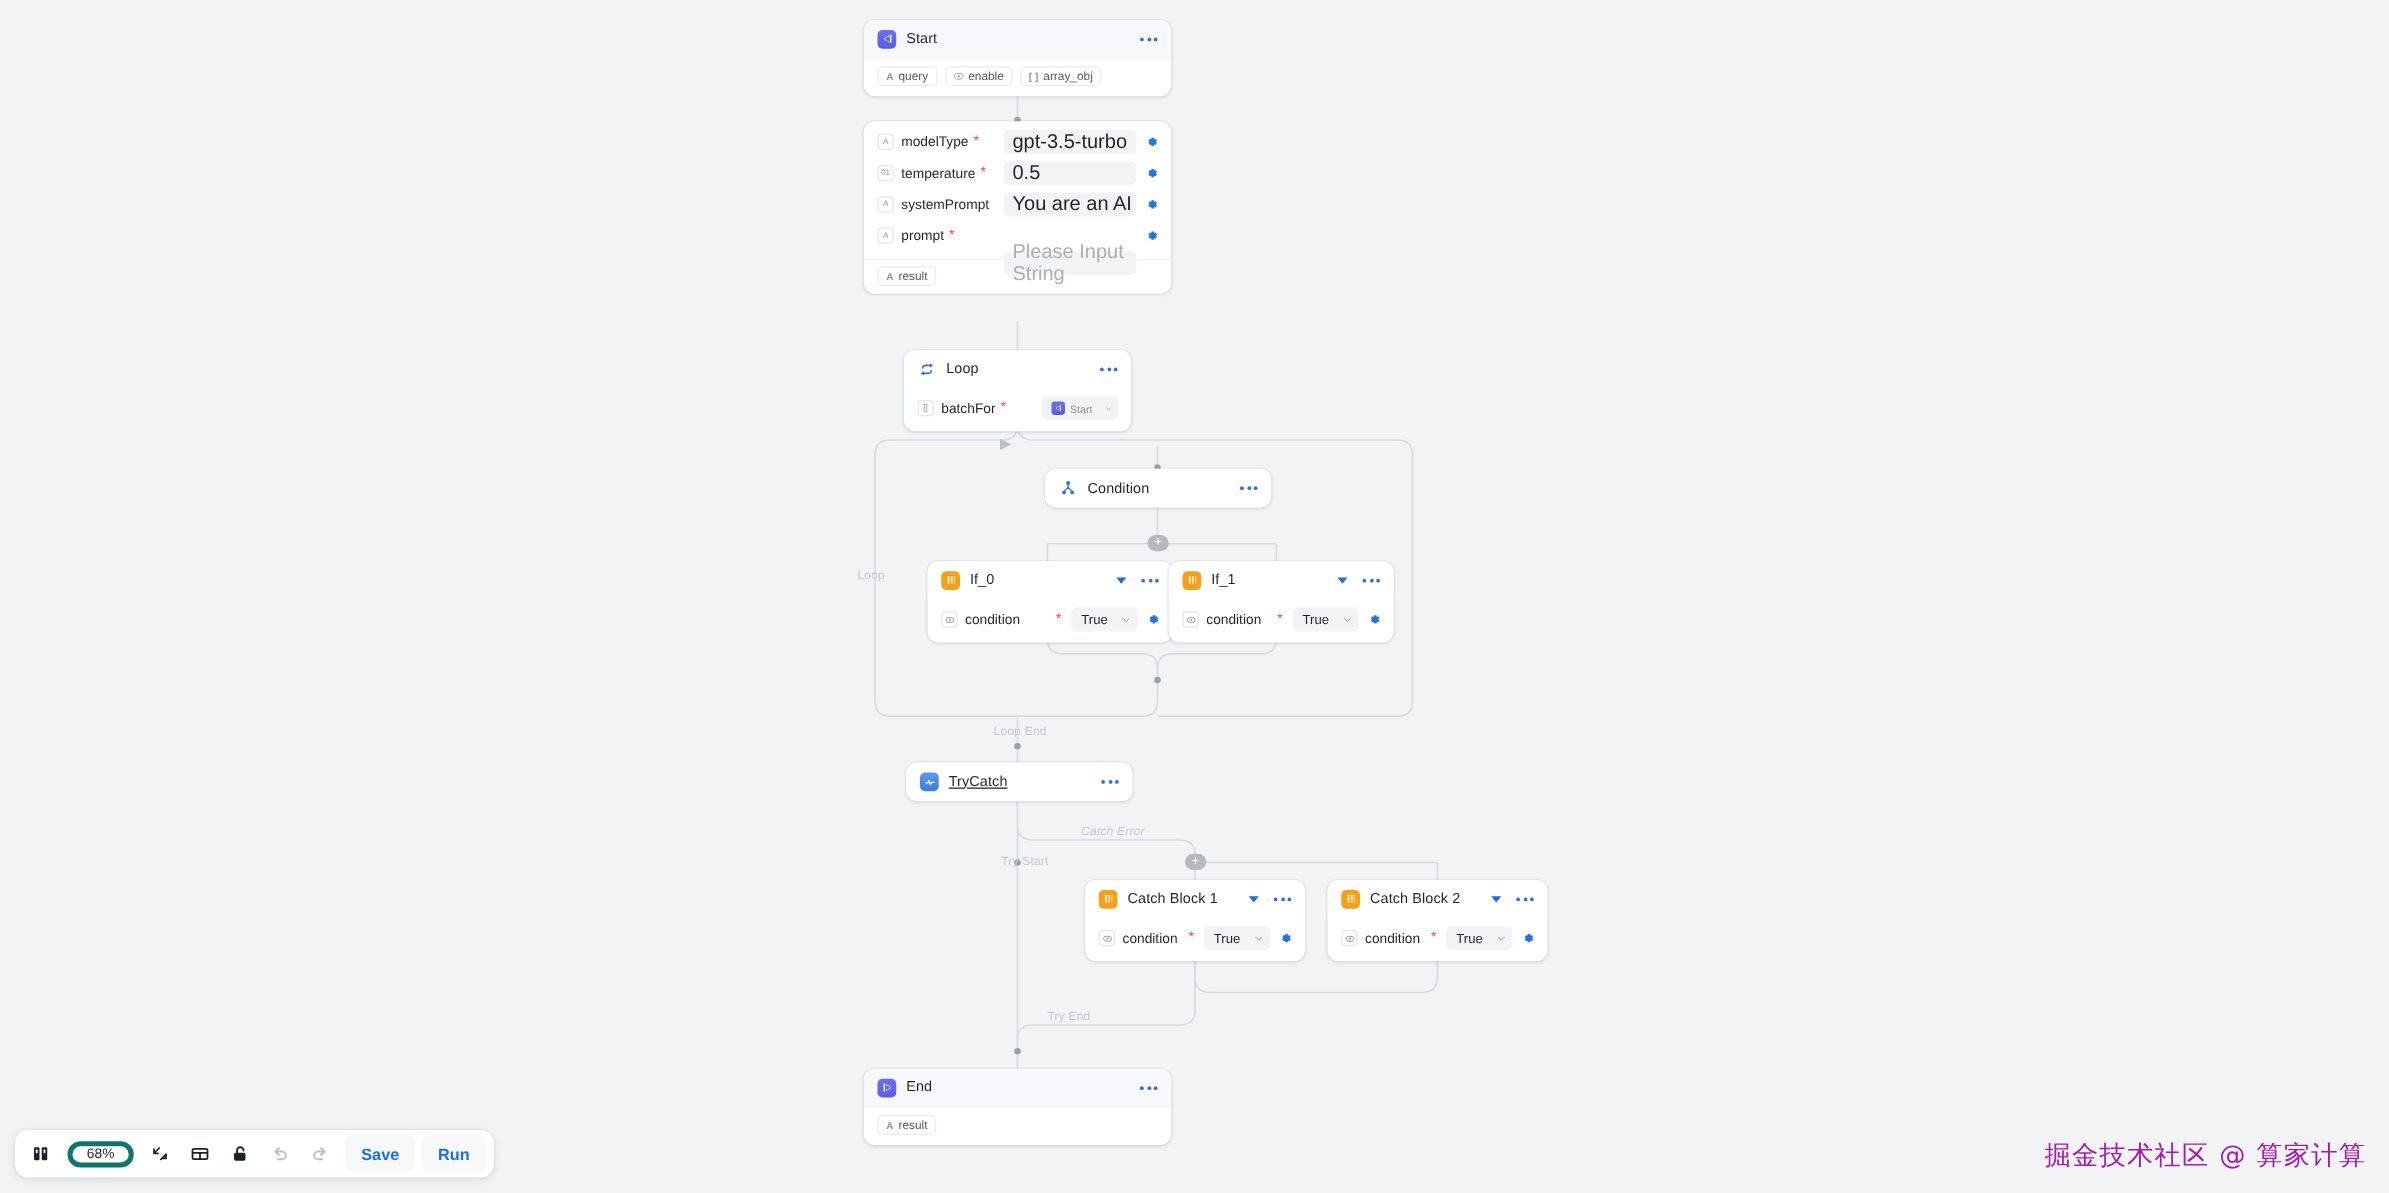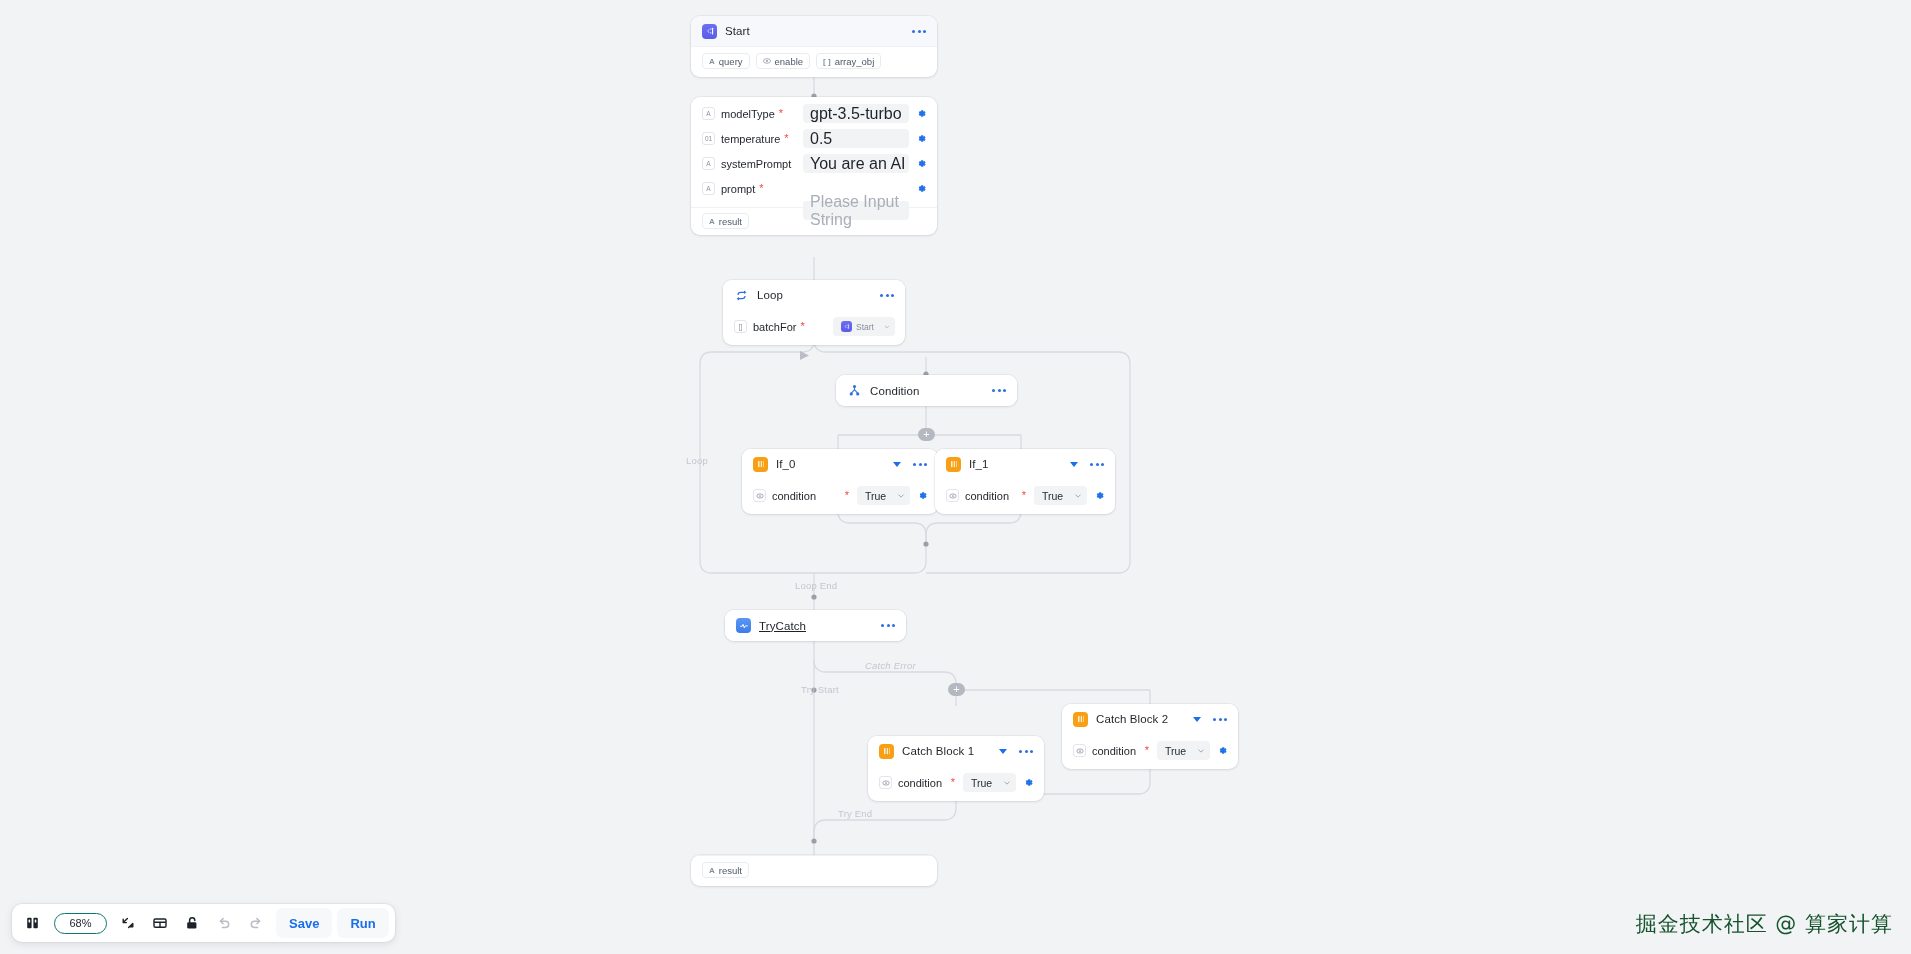--- a/index.html
+++ b/index.html
@@ -123,32 +123,32 @@
     height: 38px; background:#fff; border-radius: 10px;
     box-shadow: 0 2px 8px rgba(16,24,40,.10), 0 0 0 1px rgba(16,24,40,.04);
     display:flex; align-items:center; padding: 0 6px; gap: 2px;
   }
   .tb-btn {
     width: 30px; height: 30px; border-radius: 7px;
     display:flex; align-items:center; justify-content:center; cursor:pointer;
   }
   .zoom-pill {
     min-width: 53px; height: 21px; border-radius: 11px;
-    border: 1px solid #0f766e; display:flex; align-items:center;
+    border: 4px solid #0f766e; display:flex; align-items:center;
     justify-content:center; font-size: 11px; color:#1f2329;
     margin: 0 4px; cursor:pointer; background:#fff;
   }
   .tb-text {
     height: 30px; padding: 0 13px; border-radius: 7px;
     display:flex; align-items:center; font-size:13px; color:#1a6eeb;
     background:#f7f8fa; cursor:pointer; margin-left: 3px; font-weight: 600;
   }
   #watermark {
     position:absolute; right:18px; bottom:16px;
-    font-size: 21px; color: #14532d;
+    font-size: 21px; color: #a21caf;
     font-family: "DejaVu Sans", sans-serif;
     letter-spacing: 1px; user-select:none;
   }
 </style>
 </head>
 <body>
 
 <div id="canvas">
 
   <svg id="edges" viewBox="0 0 1911 954">
@@ -472,21 +472,21 @@
       <span class="node-title">TryCatch</span>
       <span class="head-spacer"></span>
       <span class="dots">
           <i></i>
           <i></i>
           <i></i>
         </span>
     </div>
   </div>
 
-  <div class="node" style="left:868px; top:736px; width:176px;">
+  <div class="node" style="left:868px; top:704px; width:176px;">
     <div class="node-head plain">
       <span class="ic ic-if">
         <svg width="10" height="10" viewBox="0 0 16 16">
             <rect x="3.5" y="3" width="2" height="10" rx=".6" fill="#fff"></rect>
             <rect x="7.6" y="3" width="2" height="10" rx=".6" fill="#fff" opacity=".8"></rect>
             <rect x="11.2" y="3" width="1.6" height="10" rx=".6" fill="#fff" opacity=".55"></rect>
           </svg>
       </span>
       <span class="node-title">Catch Block 1</span>
       <span class="head-spacer"></span>
@@ -563,20 +563,35 @@
           <svg width="11" height="11" viewBox="0 0 16 16">
               <path d="M8 5.1A2.9 2.9 0 108 10.9 2.9 2.9 0 008 5.1zm0 4.4A1.5 1.5 0 118 6.5a1.5 1.5 0 010 3z" fill="#1a6eeb"></path>
               <path d="M14 9.1l-1.2-.7a5 5 0 000-.8l1.2-.7-1.5-2.6-1.2.7a4.8 4.8 0 00-.7-.4V3.2H7.4v1.4c-.2.1-.5.2-.7.4l-1.2-.7L4 6.9l1.2.7a5 5 0 000 .8L4 9.1l1.5 2.6 1.2-.7c.2.2.5.3.7.4v1.4h3.2v-1.4c.2-.1.5-.2.7-.4l1.2.7L14 9.1z" fill="#1a6eeb" opacity=".95"></path>
             </svg>
         </span>
       </div>
     </div>
   </div>
 
   <div class="node" style="left:691px; top:855px; width:246px;">
+    <div class="node-head">
+      <span class="ic ic-end">
+        <svg width="10" height="10" viewBox="0 0 16 16">
+            <path d="M6 3.2v2.3h3.4a2.5 2.5 0 010 5H6v2.3L11.4 8 6 3.2z" fill="#fff"></path>
+            <rect x="3" y="2.6" width="1.7" height="10.8" rx=".8" fill="#fff"></rect>
+          </svg>
+      </span>
+      <span class="node-title">End</span>
+      <span class="head-spacer"></span>
+      <span class="dots">
+          <i></i>
+          <i></i>
+          <i></i>
+        </span>
+    </div>
     <div class="port-row">
       <span class="port-chip">
         <b class="tag-k">A</b>
         <span>result</span>
       </span>
     </div>
   </div>
 
   <div id="toolbar">
     <div class="tb-btn">

